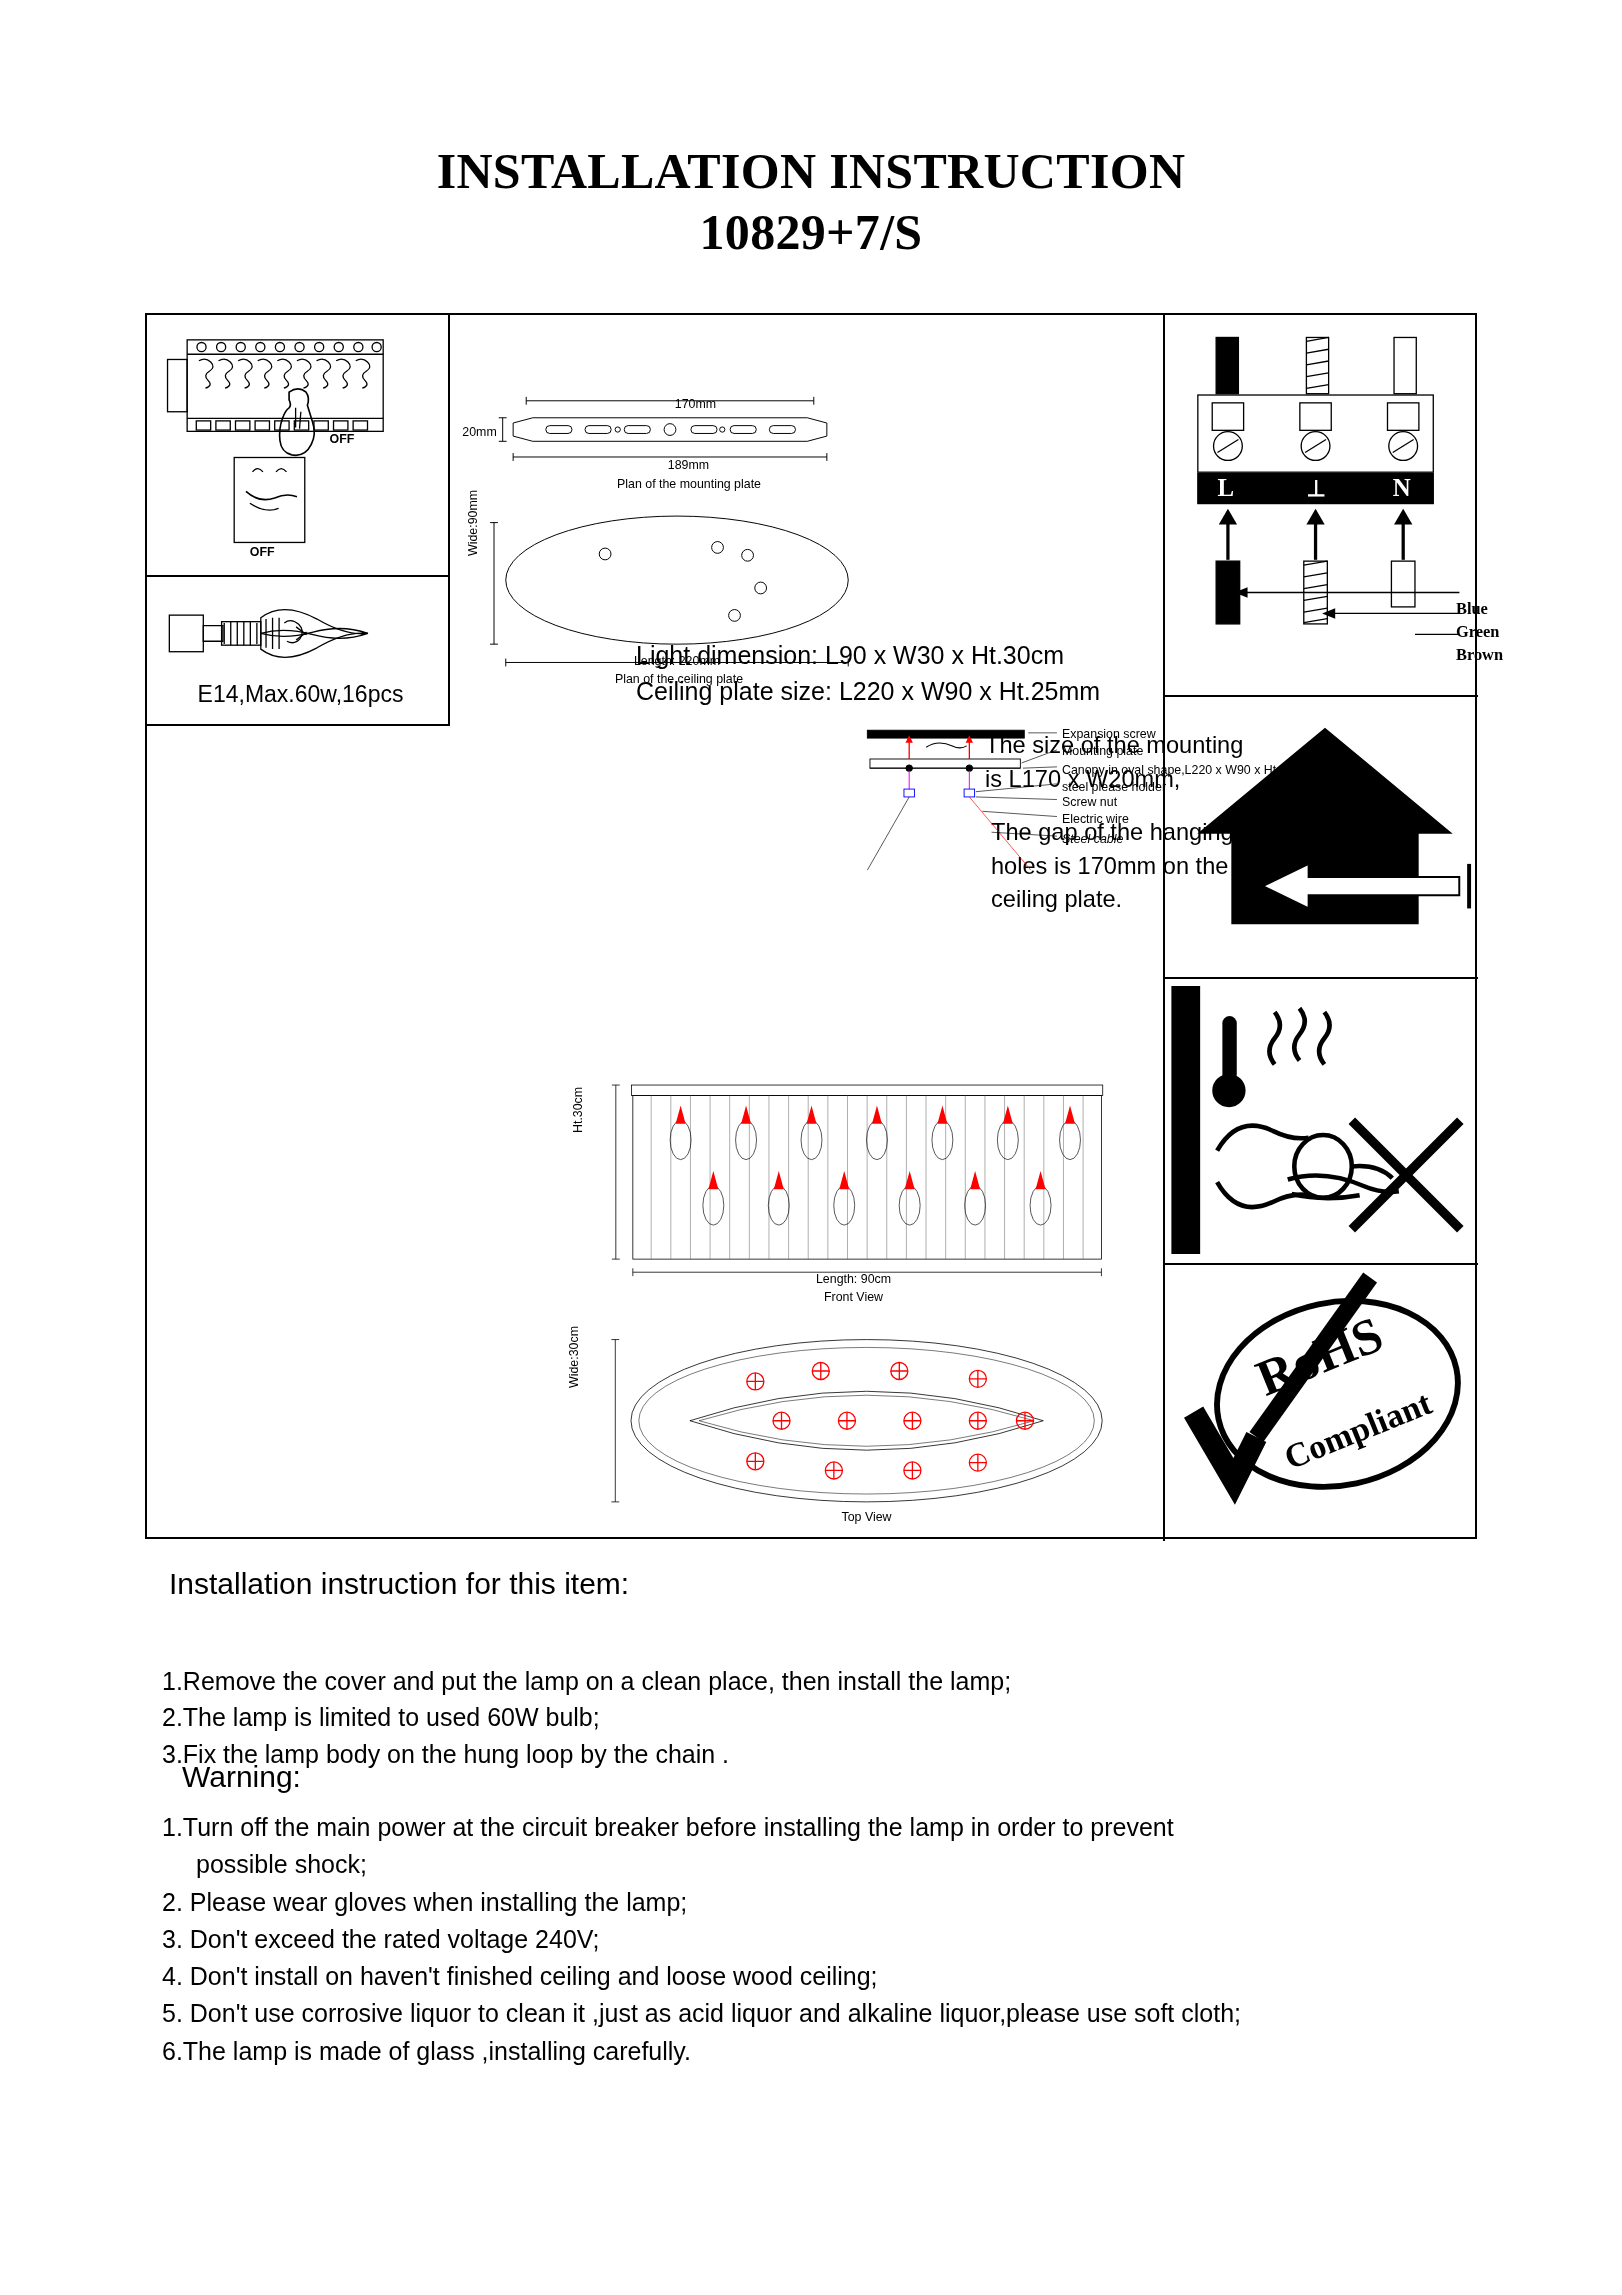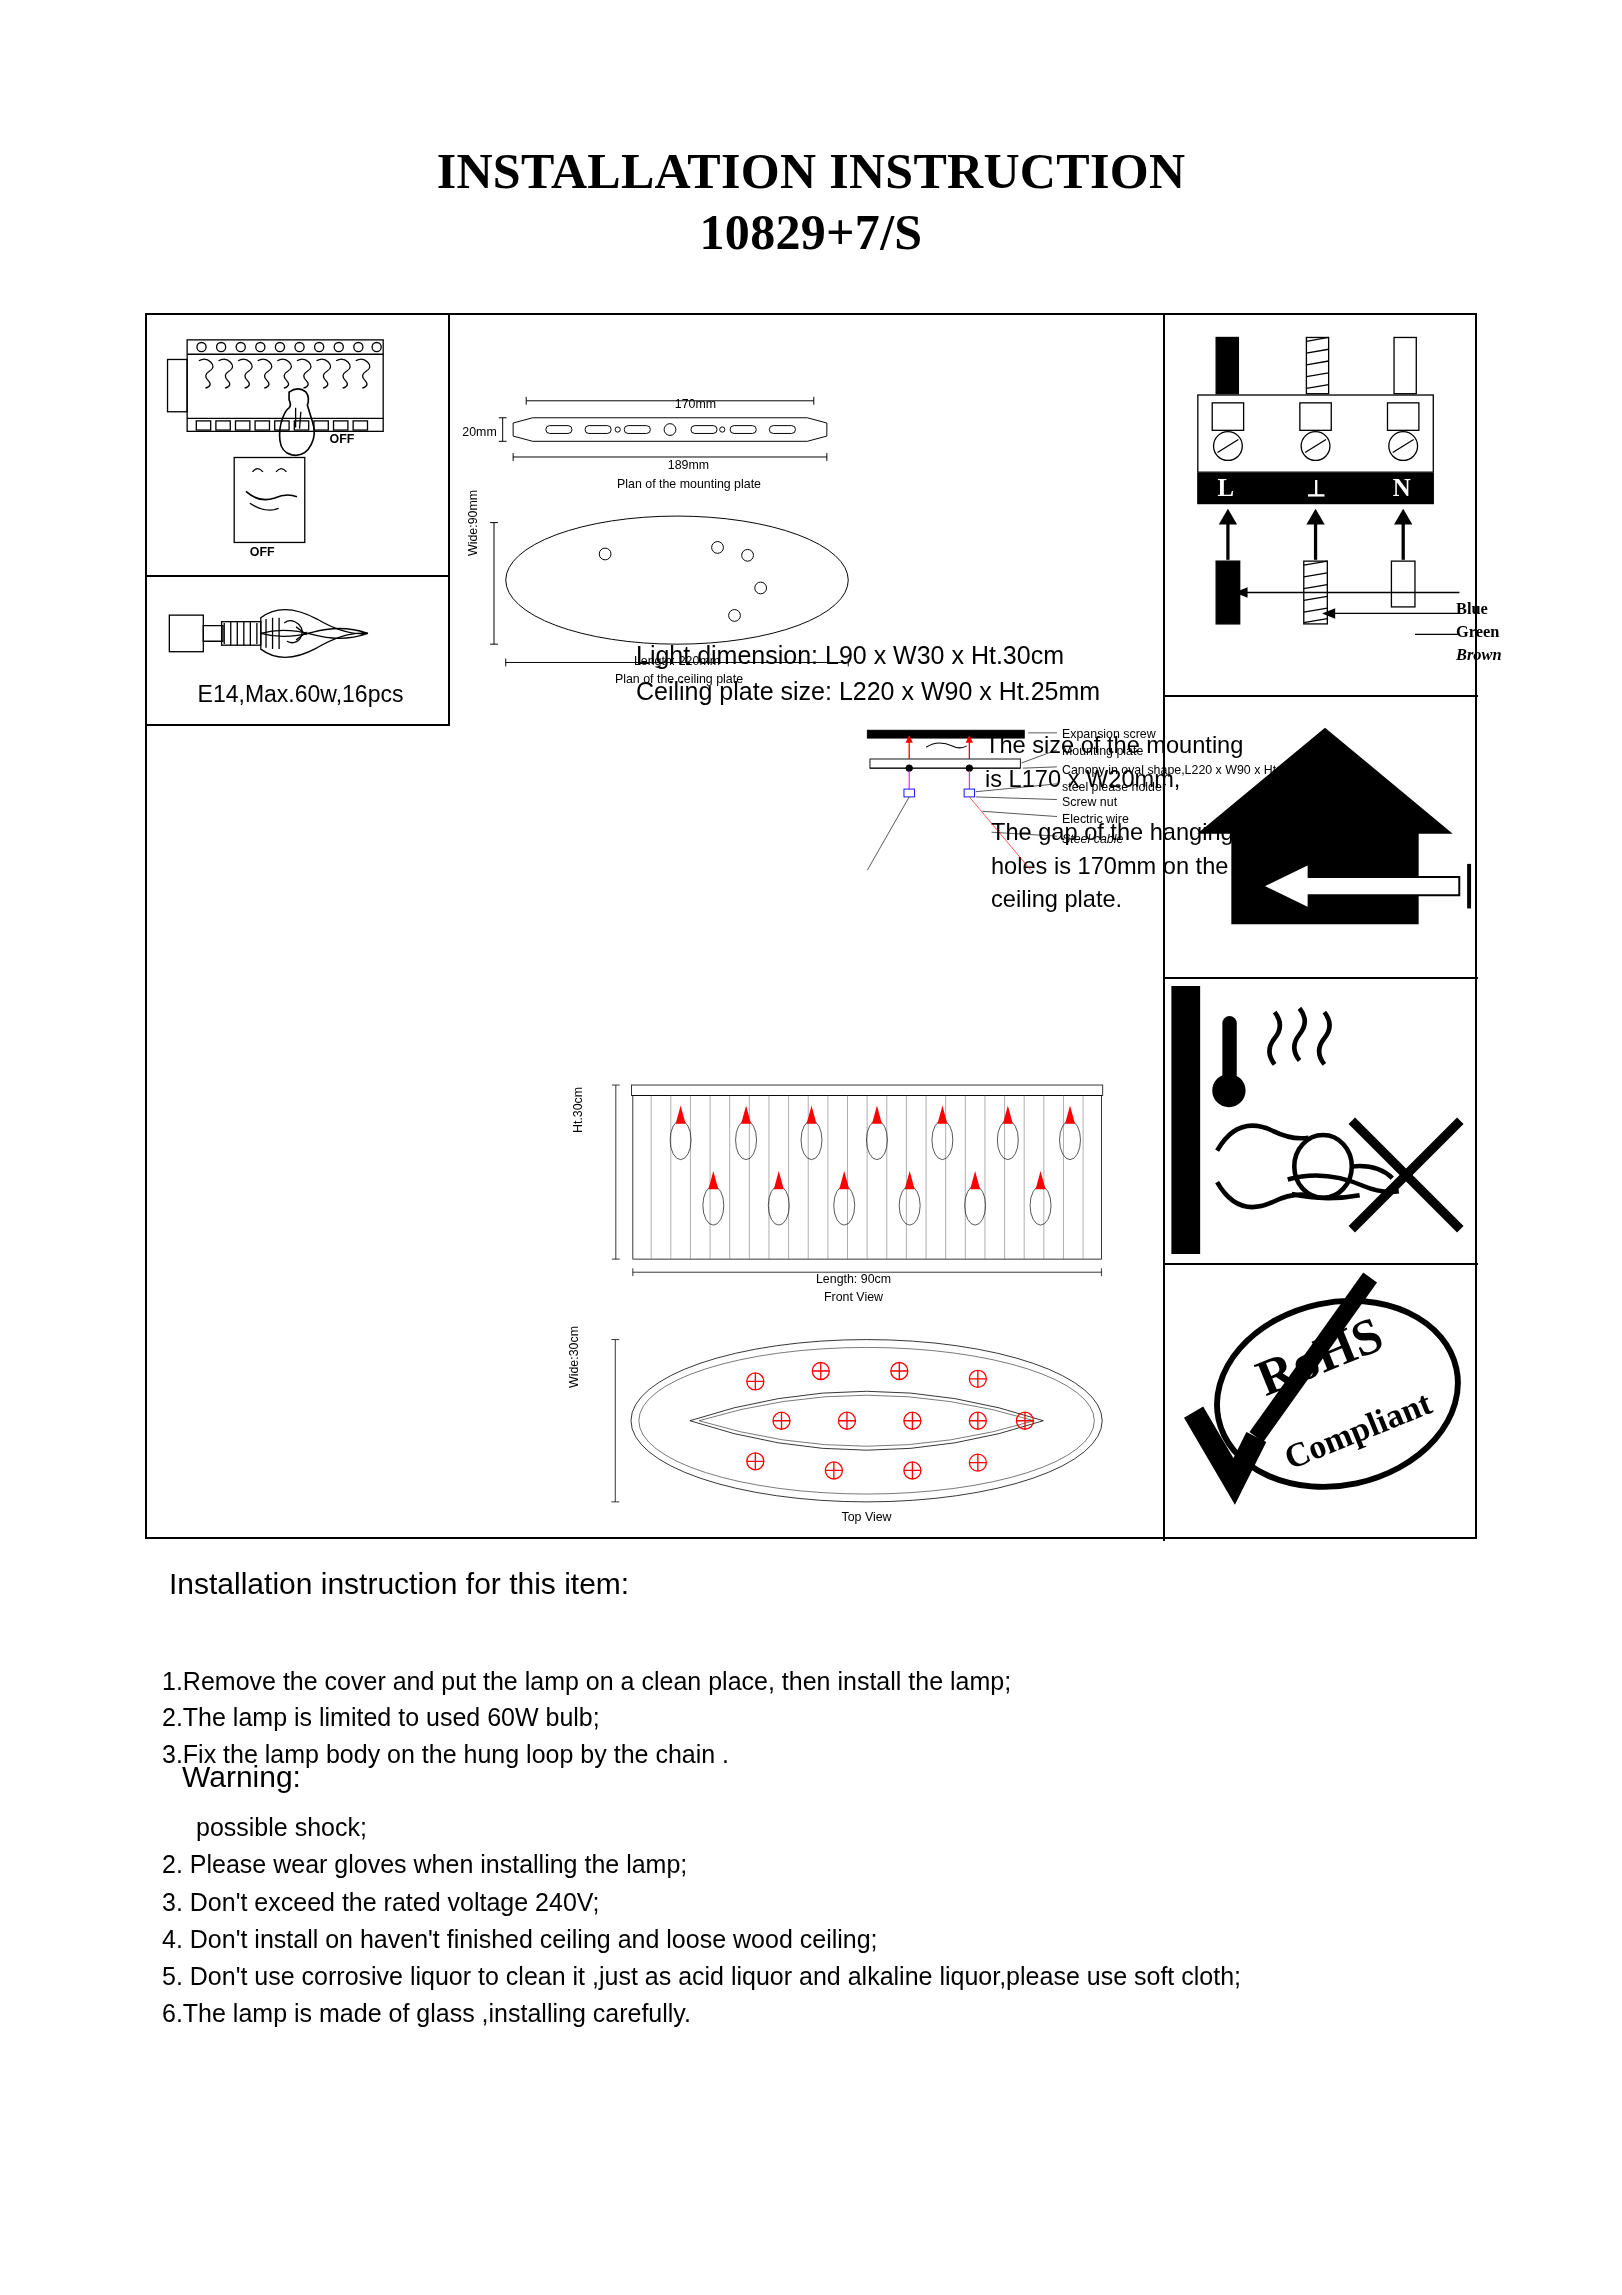--- a/index.html
+++ b/index.html
@@ -435,21 +435,21 @@
           <path d="M106 398 L86 406 L106 414" fill="#000" stroke="none"></path>
           <path d="M240 430 L220 438 L240 446" fill="#000" stroke="none"></path>
         </g>
         <text x="60" y="258" fill="#fff" font-size="38" font-weight="bold" font-family="Liberation Serif, serif">L</text>
         <text x="196" y="258" fill="#fff" font-size="34" font-weight="bold" font-family="Liberation Sans, sans-serif">⊥</text>
         <text x="328" y="258" fill="#fff" font-size="38" font-weight="bold" font-family="Liberation Serif, serif">N</text>
       </svg>
     </div>
     <div class="lbl-b" style="left:1309px;top:268px;">Blue</div>
     <div class="lbl-b" style="left:1309px;top:291px;">Green</div>
-    <div class="lbl-b" style="left:1309px;top:314px;font-style:italic;">Brown</div>
+    <div class="lbl-b" style="left:1309px;top:314px;">Brown</div>
 
     <div style="position:absolute;left:1024px;top:393px;width:308px;height:262px;">
       <svg width="308" height="262" viewBox="0 0 470 400">
         <path d="M235 30 L430 192 L378 192 L378 330 L92 330 L92 192 L40 192 Z" fill="#000"></path>
         <path d="M440 258 L210 258 L210 238 L140 272 L210 306 L210 286 L440 286 Z" fill="#fff" stroke="#000" stroke-width="3"></path>
         <path d="M455 238 L455 306" stroke="#000" stroke-width="6"></path>
       </svg>
     </div>
 
     <div style="position:absolute;left:1024px;top:671px;width:308px;height:268px;">
@@ -501,20 +501,21 @@
 
   <div class="inst-head">Installation instruction for this item:</div>
   <div class="inst-list">
     <div>1.Remove the cover and put the lamp on a clean place, then install the lamp;</div>
     <div>2.The lamp is limited to used  60W bulb;</div>
     <div>3.Fix the lamp body on the  hung loop by the chain .</div>
   </div>
 
   <div class="warn-head">Warning:</div>
   <div class="warn-list">
+    <div>1.Turn off the main power at the circuit breaker before installing the lamp in order to prevent</div>
     <div class="indent">possible shock;</div>
     <div>2. Please wear gloves when installing the lamp;</div>
     <div>3. Don't exceed the rated voltage 240V;</div>
     <div>4. Don't install on haven't finished ceiling and loose wood ceiling;</div>
     <div>5. Don't use corrosive liquor to clean it ,just as acid liquor and alkaline liquor,please use soft cloth;</div>
     <div>6.The lamp is made of  glass ,installing carefully.</div>
   </div>
 
 </div>
 

